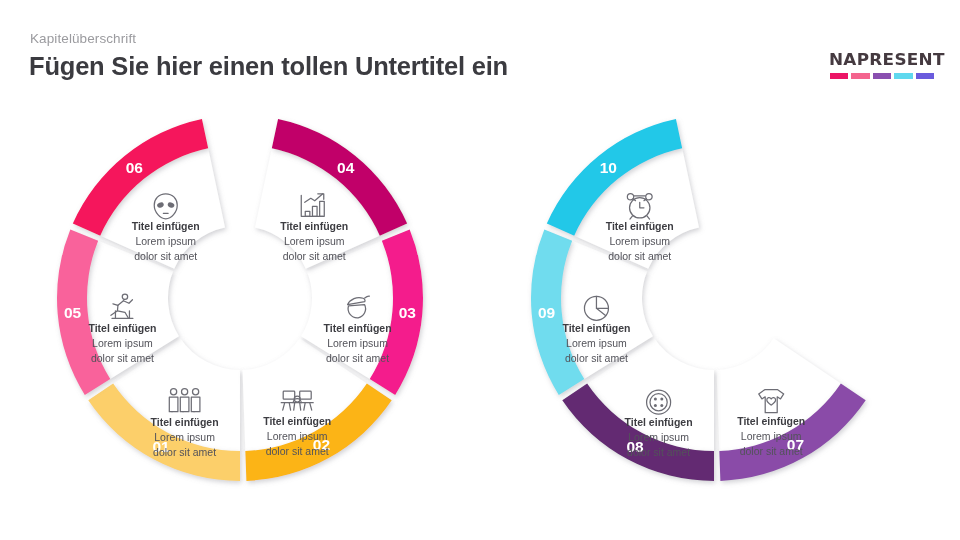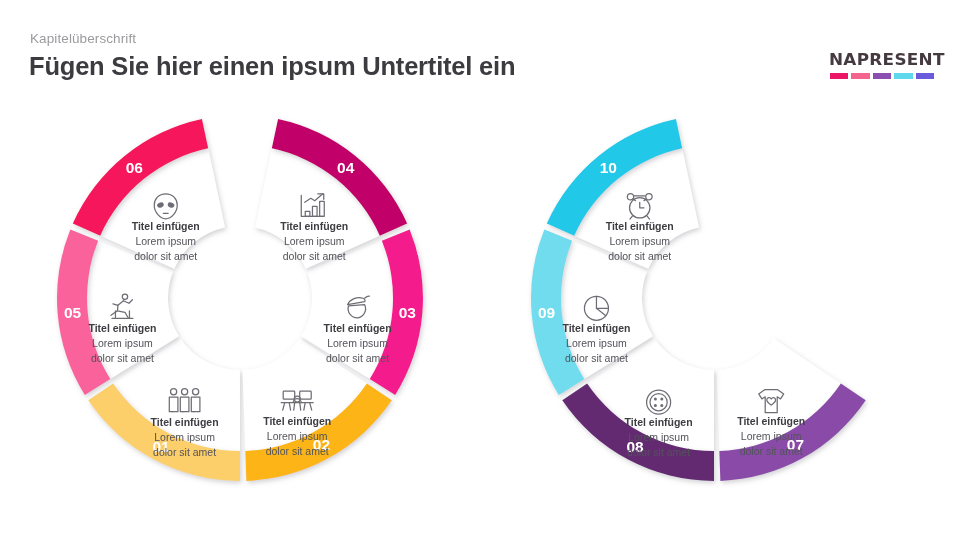--- a/index.html
+++ b/index.html
@@ -50,21 +50,21 @@
   .ico{fill:none;stroke:#6d6d75;stroke-width:1.25;
        stroke-linecap:round;stroke-linejoin:round;}
   .ico-f{fill:#6d6d75;stroke:none;}
 </style>
 </head>
 <body>
 
 <div id="stage">
 
   <div class="kicker">Kapitelüberschrift</div>
-  <div class="headline">Fügen Sie hier einen ipsum Untertitel ein</div>
+  <div class="headline">Fügen Sie hier einen tollen Untertitel ein</div>
 
   <div class="logo">
     <div class="logo-word">NAPRESENT</div>
     <div class="logo-bars">
         <i style="background: rgb(236, 21, 102);"></i>
         <i style="background: rgb(244, 100, 142);"></i>
         <i style="background: rgb(138, 79, 176);"></i>
         <i style="background: rgb(95, 216, 238);"></i>
         <i style="background: rgb(106, 91, 221);"></i>
       </div>

